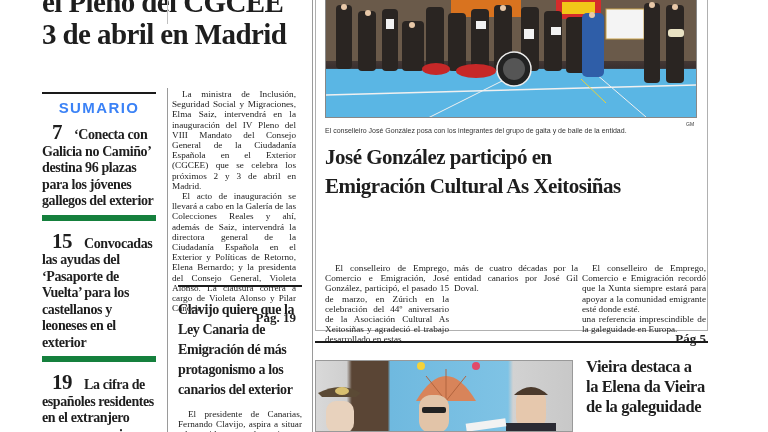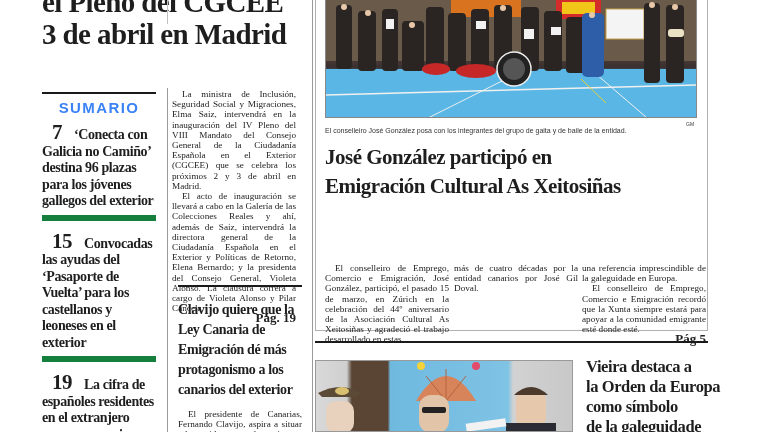--- a/index.html
+++ b/index.html
@@ -136,22 +136,22 @@
   <div>José González participó en</div>
   <div>Emigración Cultural As Xeitosiñas</div>
 </div>
 <div class="abs col body" style="left:325px;">
   <p>El conselleiro de Emprego, Comercio e Emigración, José González, participó, el pasado 15 de marzo, en Zúrich en la celebración del 44º aniversario de la Asociación Cultural As Xeitosiñas y agradeció el trabajo desarrollado en estas</p>
 </div>
 <div class="abs col body" style="left:454px;">
   <p style="text-indent:0">más de cuatro décadas por la entidad canarios por José Gil Doval.</p>
 </div>
 <div class="abs col body" style="left:582px;">
+  <p>El conselleiro de Emprego, Comercio e Emigración recordó que la Xunta siempre estará para apoyar a la comunidad emigrante esté donde esté.</p>
   <p style="text-indent:0">una referencia imprescindible de la galeguidade en Europa.</p>
-  <p>El conselleiro de Emprego, Comercio e Emigración recordó que la Xunta siempre estará para apoyar a la comunidad emigrante esté donde esté.</p>
   <div class="pagref">Pág.5</div>
 </div>
 
 <div class="abs hrule-thick" style="left:315px; top:341px; width:393px;"></div>
 
 <div class="abs photo2" title="Three men in front of a scallop shell banner">
   <svg width="258" height="72" viewBox="0 0 258 72">
     <path d="M100 40 Q130 -10 160 40 Z" fill="#d8845a"></path>
     <g stroke="#b2643e" stroke-width="1">
         <line x1="130" y1="40" x2="110" y2="15"></line>
@@ -166,16 +166,15 @@
     <rect x="103" y="34" width="30" height="38" rx="12" fill="#e2c4a8"></rect>
     <rect x="106" y="46" width="24" height="6" rx="2" fill="#222"></rect>
     <rect x="200" y="28" width="30" height="40" rx="12" fill="#e6c8ad"></rect>
     <path d="M198 34 Q215 18 232 34" fill="#4b3a2c"></path>
     <rect x="190" y="62" width="50" height="10" fill="#2b2b33"></rect>
     <rect x="150" y="60" width="40" height="8" fill="#f2f2f2" transform="rotate(-8 170 64)"></rect>
   </svg>
 </div>
 <div class="abs mir-head">
   <div>Vieira destaca a</div>
-  <div>la Orden da Europa</div>
-  <div>como símbolo</div>
+  <div>la Elena da Vieira</div>
   <div>de la galeguidade</div>
 </div>
 
 </body></html>

